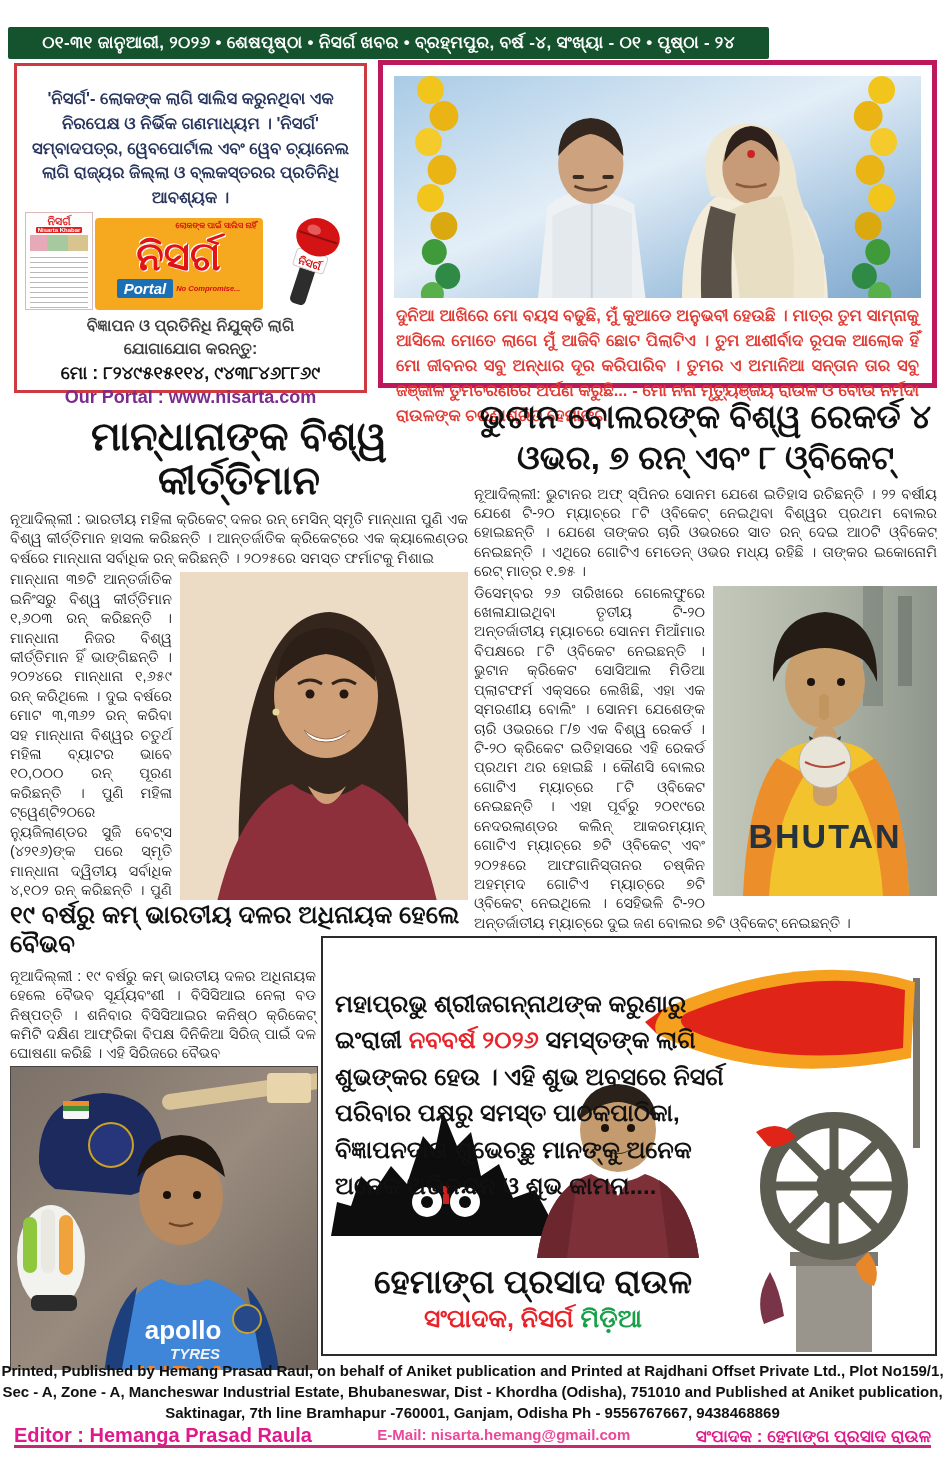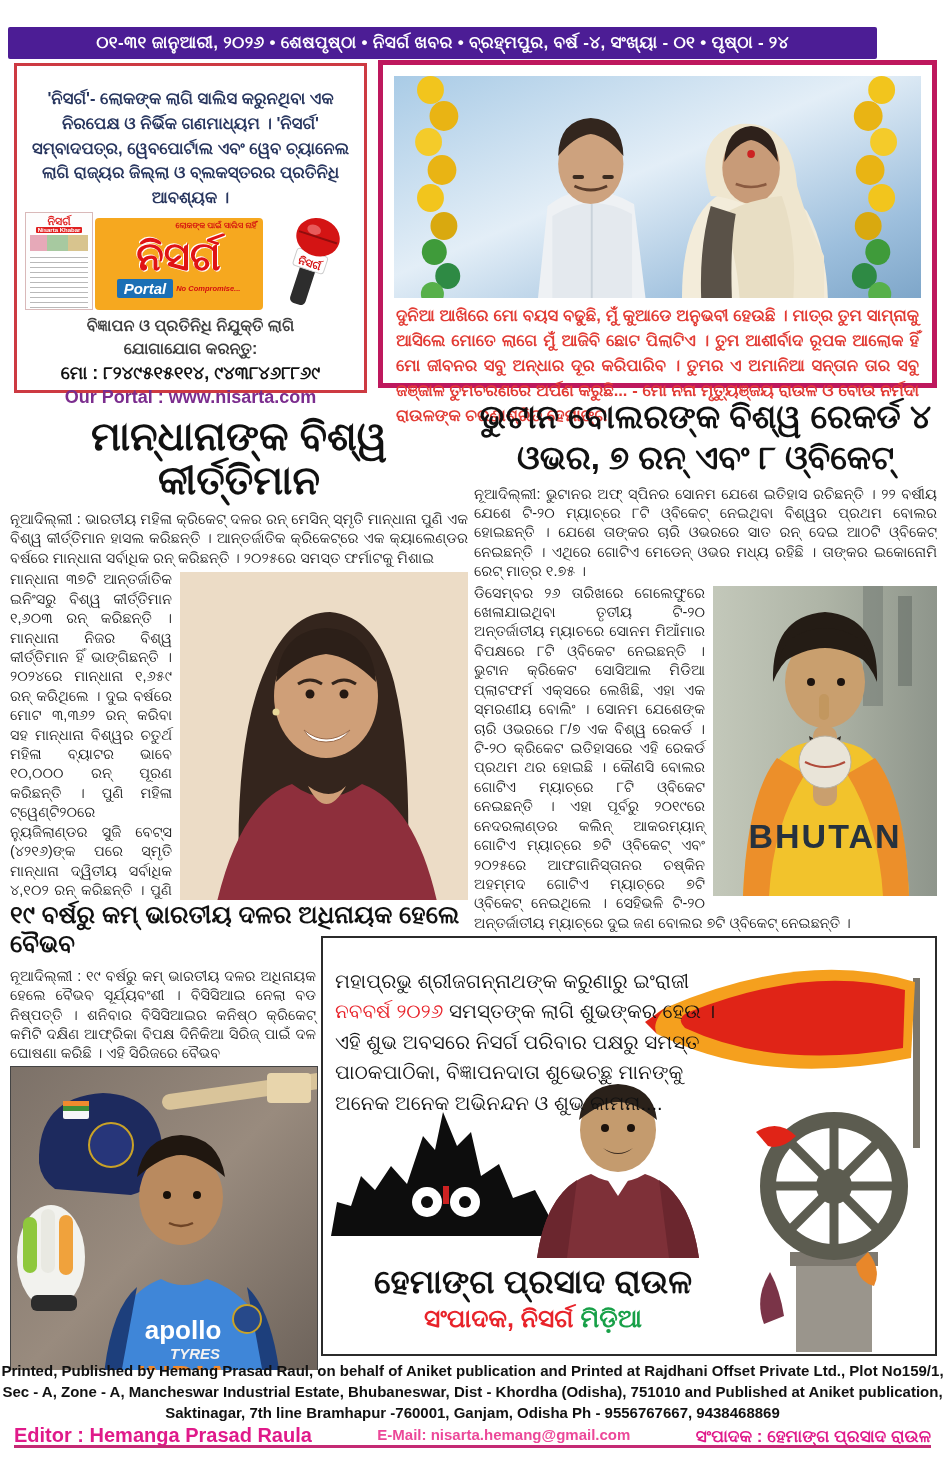--- a/index.html
+++ b/index.html
@@ -1,19 +1,19 @@
 <!DOCTYPE html>
 <html><head>
 <meta charset="utf-8">
 <style>
   html,body{margin:0;padding:0;background:#888;}
   .page{position:relative;width:945px;height:1460px;background:#ffffff;margin:0 auto;
         font-family:"Liberation Sans","DejaVu Sans",sans-serif;overflow:hidden;}
   
-  .topbar{position:absolute;left:8px;top:27px;width:869px;height:32px;background:#4c1d95;
+  .topbar{position:absolute;left:8px;top:27px;width:761px;height:32px;background:#14532d;
           color:#fff;display:flex;align-items:center;justify-content:center;
           font-size:17px;font-weight:bold;letter-spacing:.3px;border-radius:2px;}
   
   .adbox{position:absolute;left:14px;top:63px;width:353px;height:330px;border:3px solid #cd3a42;
          background:#fff;box-sizing:border-box;padding:18px 8px;text-align:center;}
   .ad-intro{color:#27355e;font-weight:bold;font-size:16.5px;line-height:1.5;margin:2px 0 4px;}
   .logos-row{display:flex;align-items:flex-end;justify-content:space-between;height:96px;margin:2px 0 4px;}
   .news-thumb{width:66px;height:96px;border:1px solid #d9b9b9;background:#fdfdfd;overflow:hidden;
               display:flex;flex-direction:column;align-items:center;}
   .thumb-title{color:#e01f1f;font-weight:bold;font-size:11px;line-height:1.1;margin-top:2px;}
@@ -51,21 +51,21 @@
   .mandhana{left:10px;top:402px;width:458px;height:498px;overflow:hidden;}
   .mandhana-photo{float:right;width:288px;height:334px;margin:2px 0 4px 8px;}
   .bhutan{left:474px;top:396px;width:463px;height:536px;overflow:hidden;}
   .bhutan-photo{float:right;width:224px;height:310px;margin:2px 0 4px 8px;}
   .vaibhav{left:10px;top:900px;width:460px;height:470px;overflow:hidden;}
   .vaibhav .body-txt{width:306px;}
   .vaibhav-photo{display:block;width:306px;height:318px;margin:2px 0 4px;border:1px solid #444;}
   
   .greet-box{position:absolute;left:321px;top:936px;width:616px;height:420px;border:2px solid #2b2b2b;
              background:#fff;box-sizing:border-box;overflow:hidden;}
-  .greet-text{position:absolute;left:12px;top:8px;width:390px;font-size:20px;font-weight:normal;
+  .greet-text{position:absolute;left:12px;top:24px;width:390px;font-size:24px;font-weight:bold;
               color:#111;line-height:1.52;}
   .greet-red{color:#e8232a;}
   .flag-art{position:absolute;right:0;top:0;width:330px;height:210px;}
   .chakra-art{position:absolute;right:2px;bottom:2px;width:215px;height:250px;}
   .temple-art{position:absolute;left:8px;bottom:118px;width:230px;height:130px;}
   .man-art{position:absolute;left:190px;bottom:96px;width:210px;height:190px;}
   .sign{position:absolute;left:0;bottom:20px;width:420px;text-align:center;}
   .sign-name{font-size:33px;font-weight:bold;color:#111;line-height:1.2;}
   .sign-title{font-size:25px;font-weight:bold;margin-top:2px;}
   .sign-title .t-red{color:#e8232a;}

